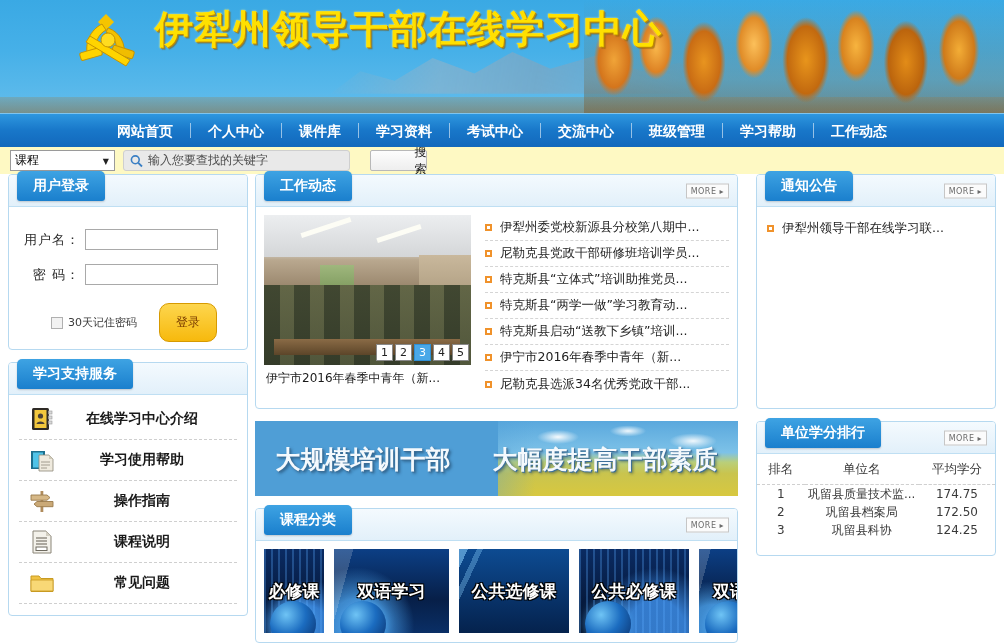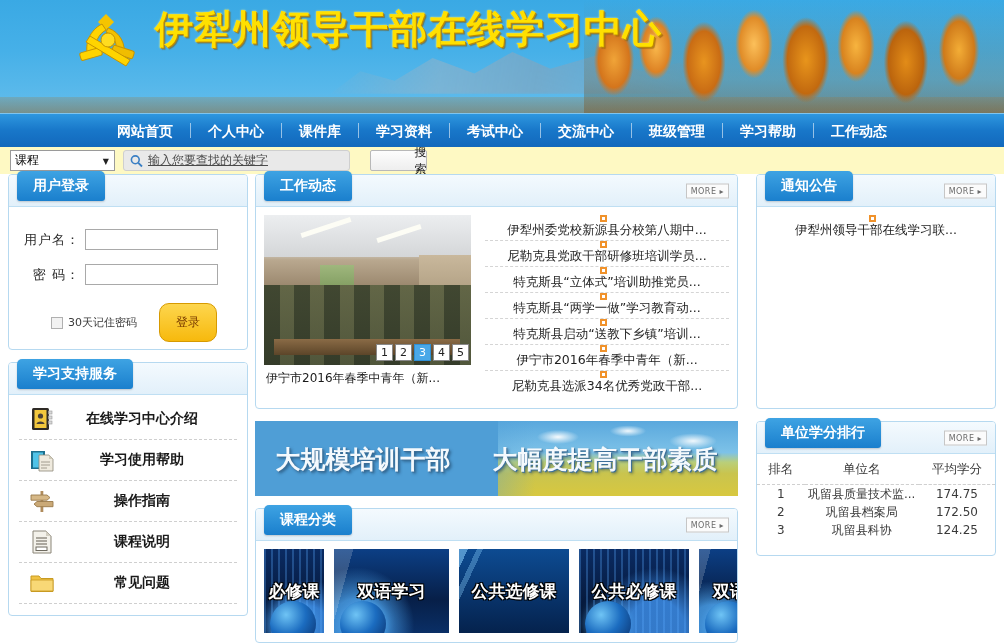--- a/index.html
+++ b/index.html
@@ -131,21 +131,21 @@
     border: 1px solid #cfcfcf;
     border-radius: 3px;
     display: flex; align-items: center;
     padding-left: 24px;
   }
   .search-input .mag {
     position: absolute; left: 6px; top: 50%;
     transform: translateY(-50%);
   }
   .search-input .ph {
-    font-size: 12px; color: #4a4a4a; text-decoration: underline;
+    font-size: 12px; color: #4a4a4a;
   }
   .search-btn {
     width: 57px; height: 21px;
     background: linear-gradient(180deg,#fdfdfd,#eeeeee);
     border: 1px solid #b8b8b8;
     border-radius: 2px;
     font-size: 12px; color: #222;
     display: flex; align-items: center; justify-content: center;
     cursor: pointer;
     margin-left: 12px;
@@ -322,21 +322,20 @@
   .wd-list { flex: 1; padding-left: 14px; }
   .news-li {
     height: 26px;
     display: flex; align-items: center;
     border-bottom: 1px dashed #d5d5d5;
     font-size: 12.5px;
     color: #1d1d1d;
     white-space: nowrap;
     overflow: hidden;
     cursor: pointer;
-    flex-direction: column;
   }
   .news-li:last-child { border-bottom: none; }
   .bullet {
     width: 7px; height: 7px;
     background: #f0922b;
     margin-right: 8px;
     flex: 0 0 7px;
     position: relative;
   }
   .bullet::after {

